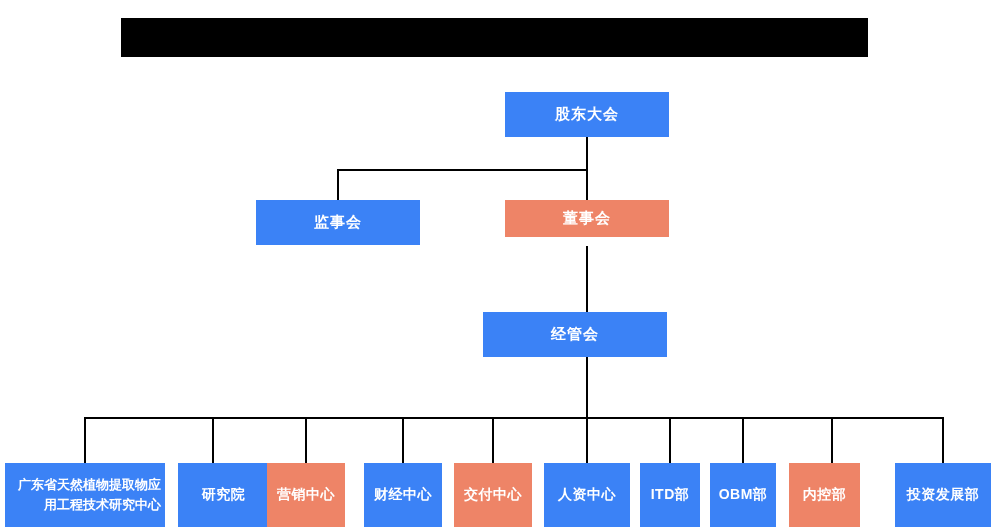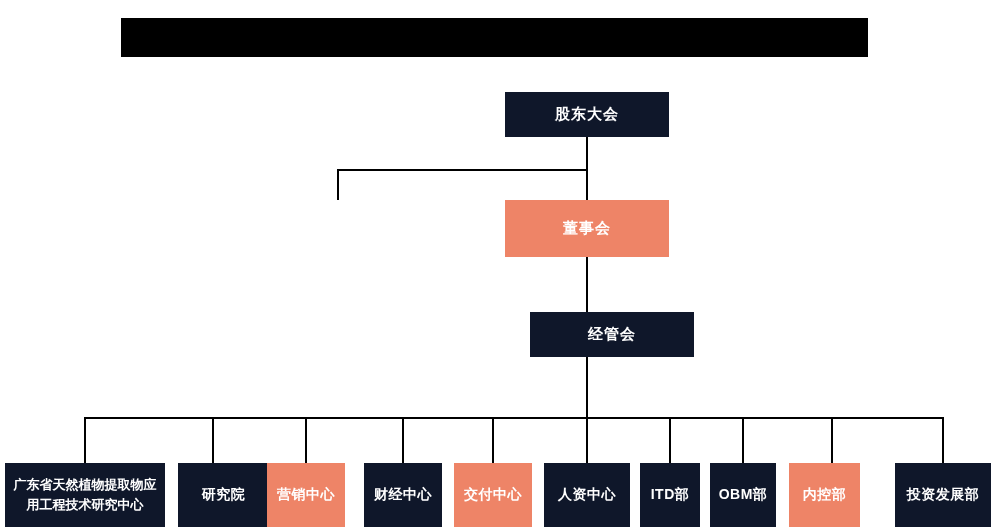--- a/index.html
+++ b/index.html
@@ -26,27 +26,27 @@
     display: flex;
     align-items: center;
     justify-content: center;
     color: #ffffff;
     font-weight: bold;
     font-size: 15px;
     text-align: center;
     letter-spacing: 1px;
   }
 
-  .primary { background: #0f172a; }
+  .primary { background: #3b82f6; text-align: right; }
   .light   { background: #EE8467; }
 
   .n-shareholders { left: 505px; top:  92px; width: 164px; height: 45px; }
   .n-supervisory  { left: 256px; top: 200px; width: 164px; height: 45px; }
-  .n-board        { left: 505px; top: 200px; width: 164px; height: 57px; }
-  .n-management   { left: 530px; top: 312px; width: 164px; height: 45px; }
+  .n-board        { left: 505px; top: 200px; width: 164px; height: 37px; }
+  .n-management   { left: 483px; top: 312px; width: 184px; height: 45px; }
 
   .dept {
     top: 463px;
     height: 64px;
     font-size: 14px;
     padding: 2px 4px;
     letter-spacing: 0.5px;
   }
   .dept.small-text { font-size: 13px; line-height: 1.55; letter-spacing: 0; }
 
@@ -106,20 +106,23 @@
   <div class="line drop dp5"></div>
   <div class="line drop dp6"></div>
   <div class="line drop dp7"></div>
   <div class="line drop dp8"></div>
   <div class="line drop dp9"></div>
   <div class="line drop dp10"></div>
 
   <div class="node primary n-shareholders">
     <span>股东大会</span>
   </div>
+  <div class="node primary n-supervisory">
+    <span>监事会</span>
+  </div>
   <div class="node light n-board">
     <span>董事会</span>
   </div>
   <div class="node primary n-management">
     <span>经管会</span>
   </div>
 
   <div class="node dept small-text primary d1">
     <span>广东省天然植物提取物应用工程技术研究中心</span>
   </div>

